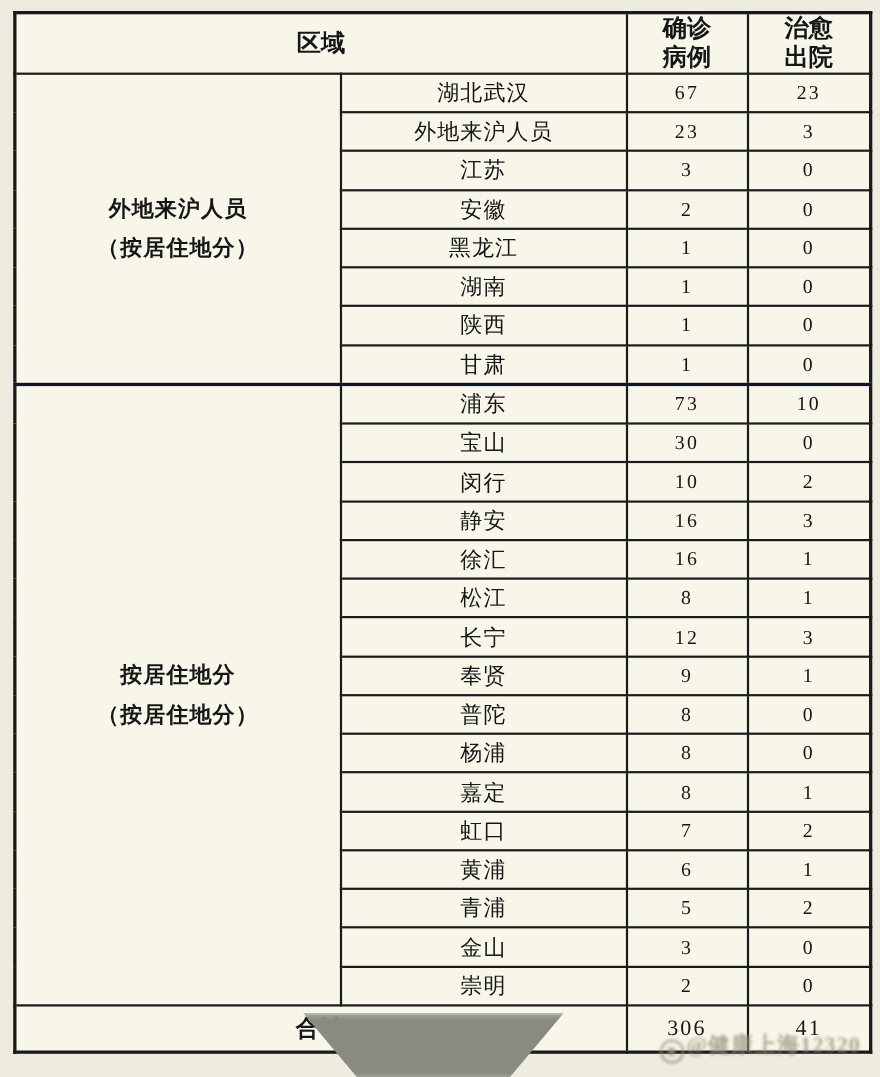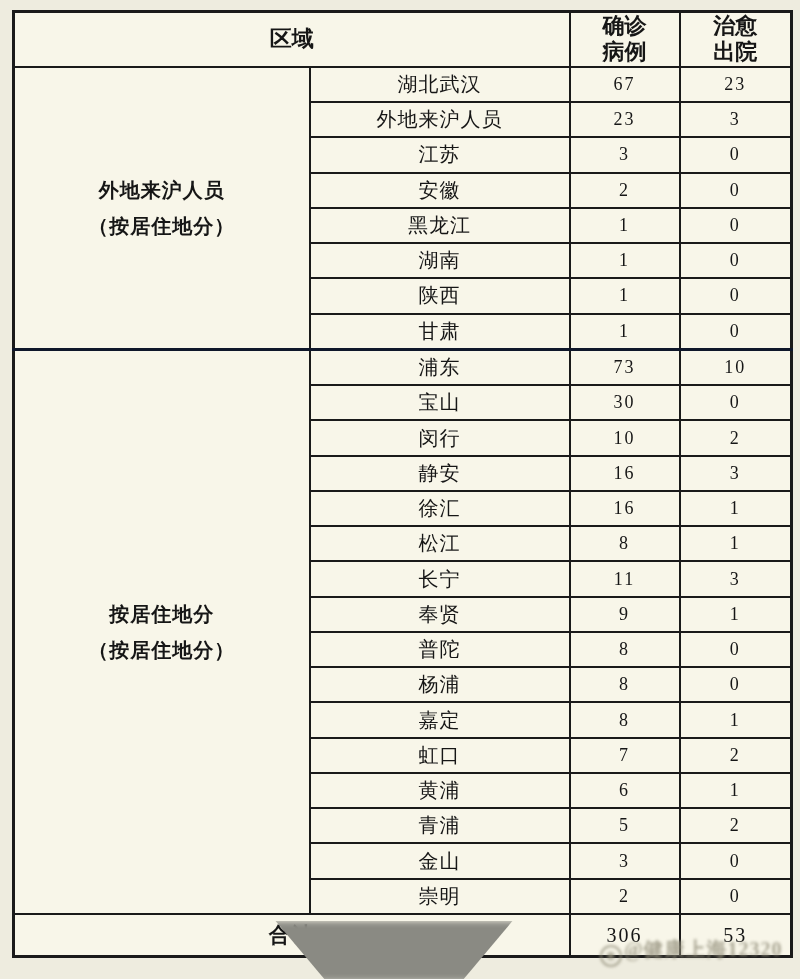--- a/index.html
+++ b/index.html
@@ -155,21 +155,21 @@
         <td class="num">16</td>
         <td class="num">1</td>
       </tr>
       <tr>
         <td class="region">松江</td>
         <td class="num">8</td>
         <td class="num">1</td>
       </tr>
       <tr>
         <td class="region">长宁</td>
-        <td class="num">11</td>
+        <td class="num">12</td>
         <td class="num">3</td>
       </tr>
       <tr>
         <td class="region">奉贤</td>
         <td class="num">9</td>
         <td class="num">1</td>
       </tr>
       <tr>
         <td class="region">普陀</td>
         <td class="num">8</td>
@@ -208,20 +208,20 @@
       <tr>
         <td class="region">崇明</td>
         <td class="num">2</td>
         <td class="num">0</td>
       </tr>
     </tbody>
   <tfoot>
     <tr>
       <td colspan="2" class="tlabel">合计</td>
       <td class="num">306</td>
-      <td class="num">53</td>
+      <td class="num">41</td>
     </tr>
   </tfoot>
 </table>
 
 <div class="redaction"></div>
 
 <div class="watermark"><span class="wicon">◉</span><span>@健康上海12320</span></div>
 
 </body></html>

